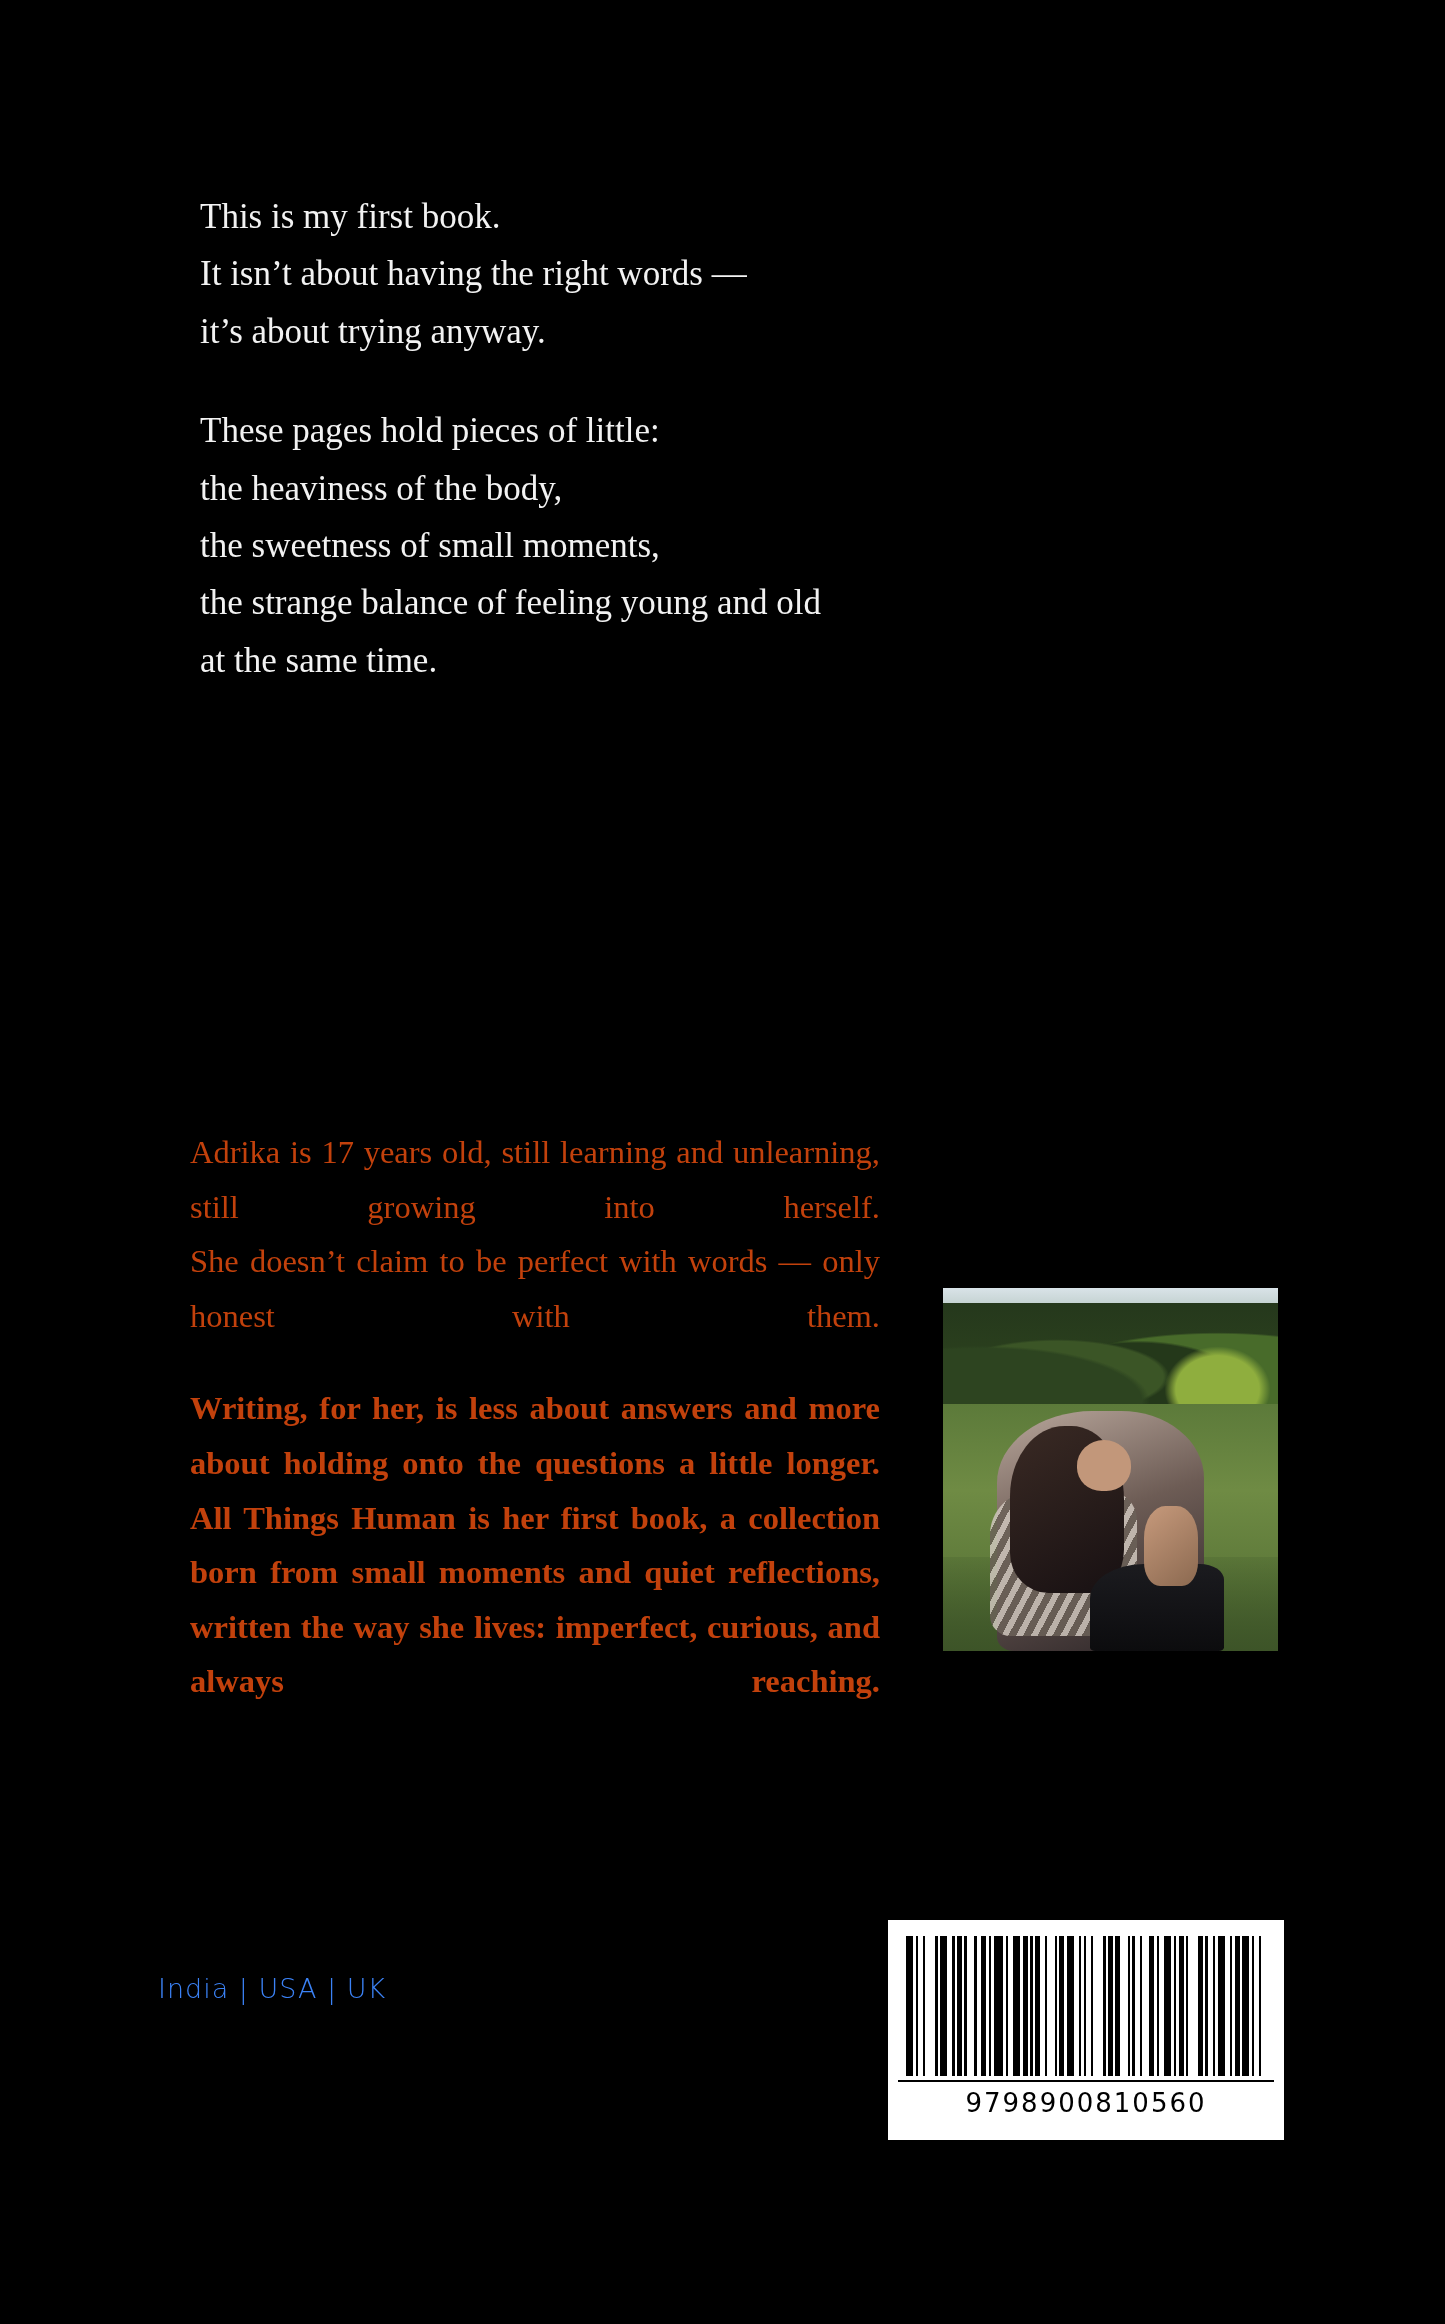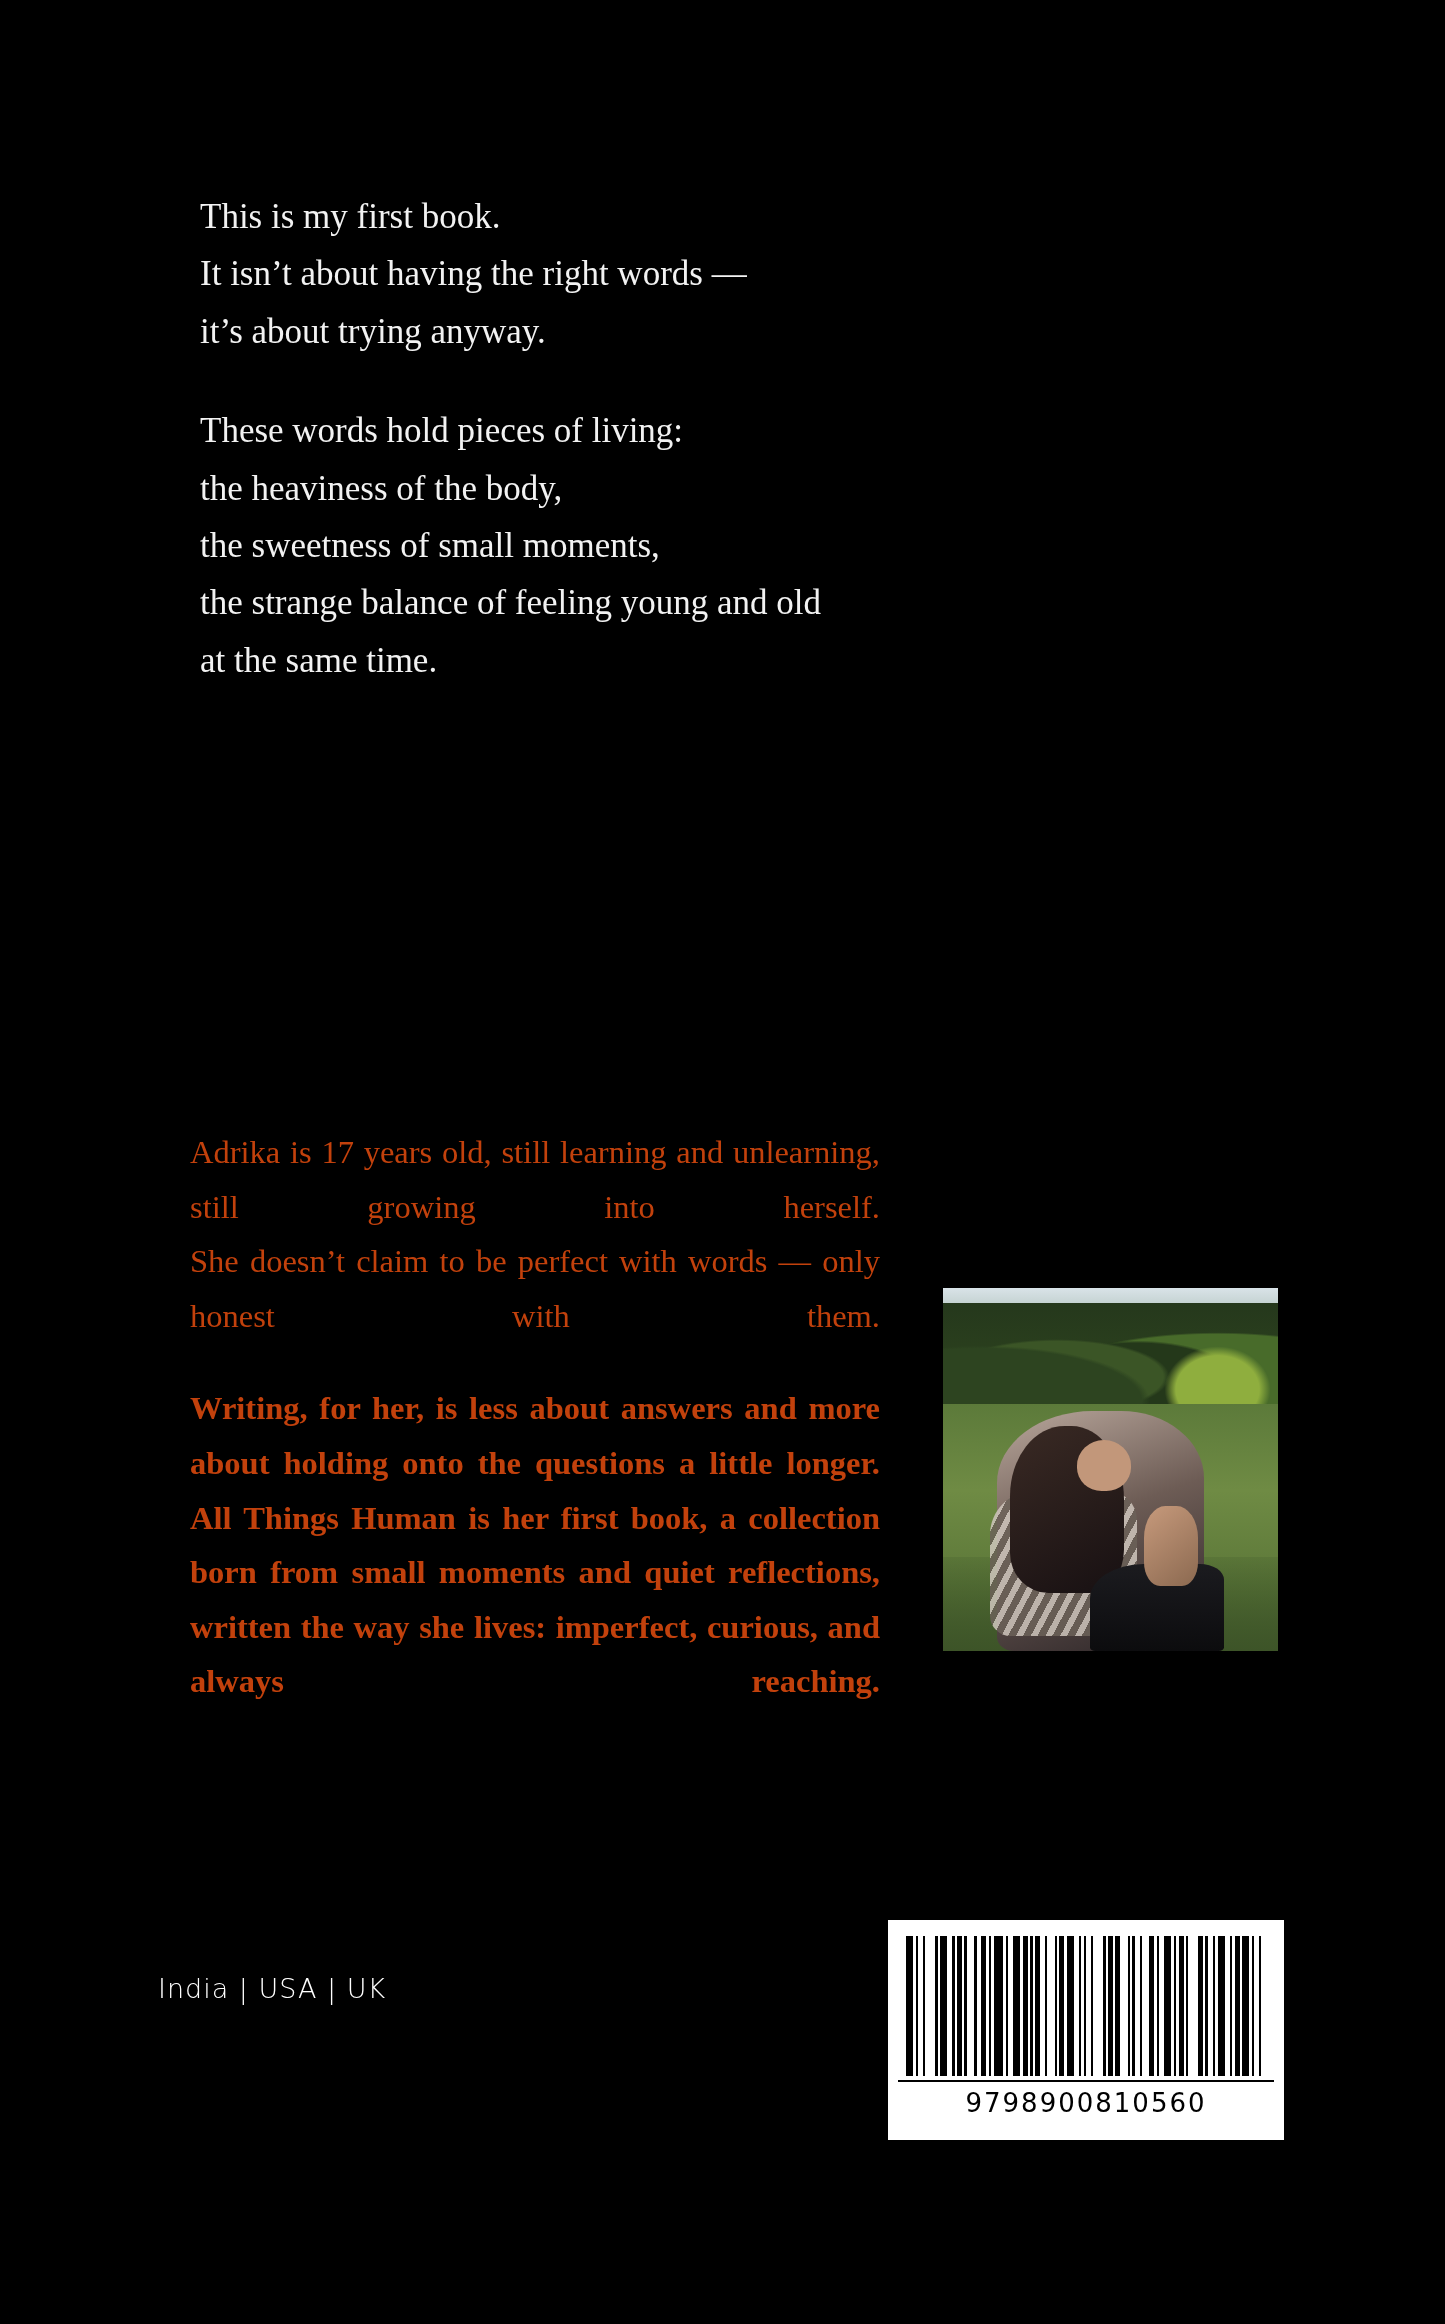--- a/index.html
+++ b/index.html
@@ -208,21 +208,21 @@
     color: #ffffff;
     letter-spacing: 0.5px;
     font-weight: 300;
     white-space: pre-line;
   }
   .pub-regions {
     margin-top: 18px;
     margin-left: 22px;
     font-family: "DejaVu Sans", sans-serif;
     font-size: 27px;
-    color: #ffffff;
+    color: #3b82f6;
     letter-spacing: 1px;
     font-weight: 300;
   }
 
   
   .barcode-box {
     position: absolute;
     left: 888px;
     top: 1920px;
     width: 396px;
@@ -267,21 +267,21 @@
 </style>
 </head>
 <body>
 
 <div class="page">
 
   <div class="blurb">
     <p>This is my first book.
 It isn’t about having the right words —
 it’s about trying anyway.</p>
-    <p>These words hold pieces of living:
+    <p>These pages hold pieces of little:
 the heaviness of the body,
 the sweetness of small moments,
 the strange balance of feeling young and old
 at the same time.</p>
   </div>
 
 
   <div class="author-block">
     <p class="para1">Adrika is 17 years old, still learning and unlearning, still growing into herself.
 She doesn’t claim to be perfect with words — only honest with them.</p>

